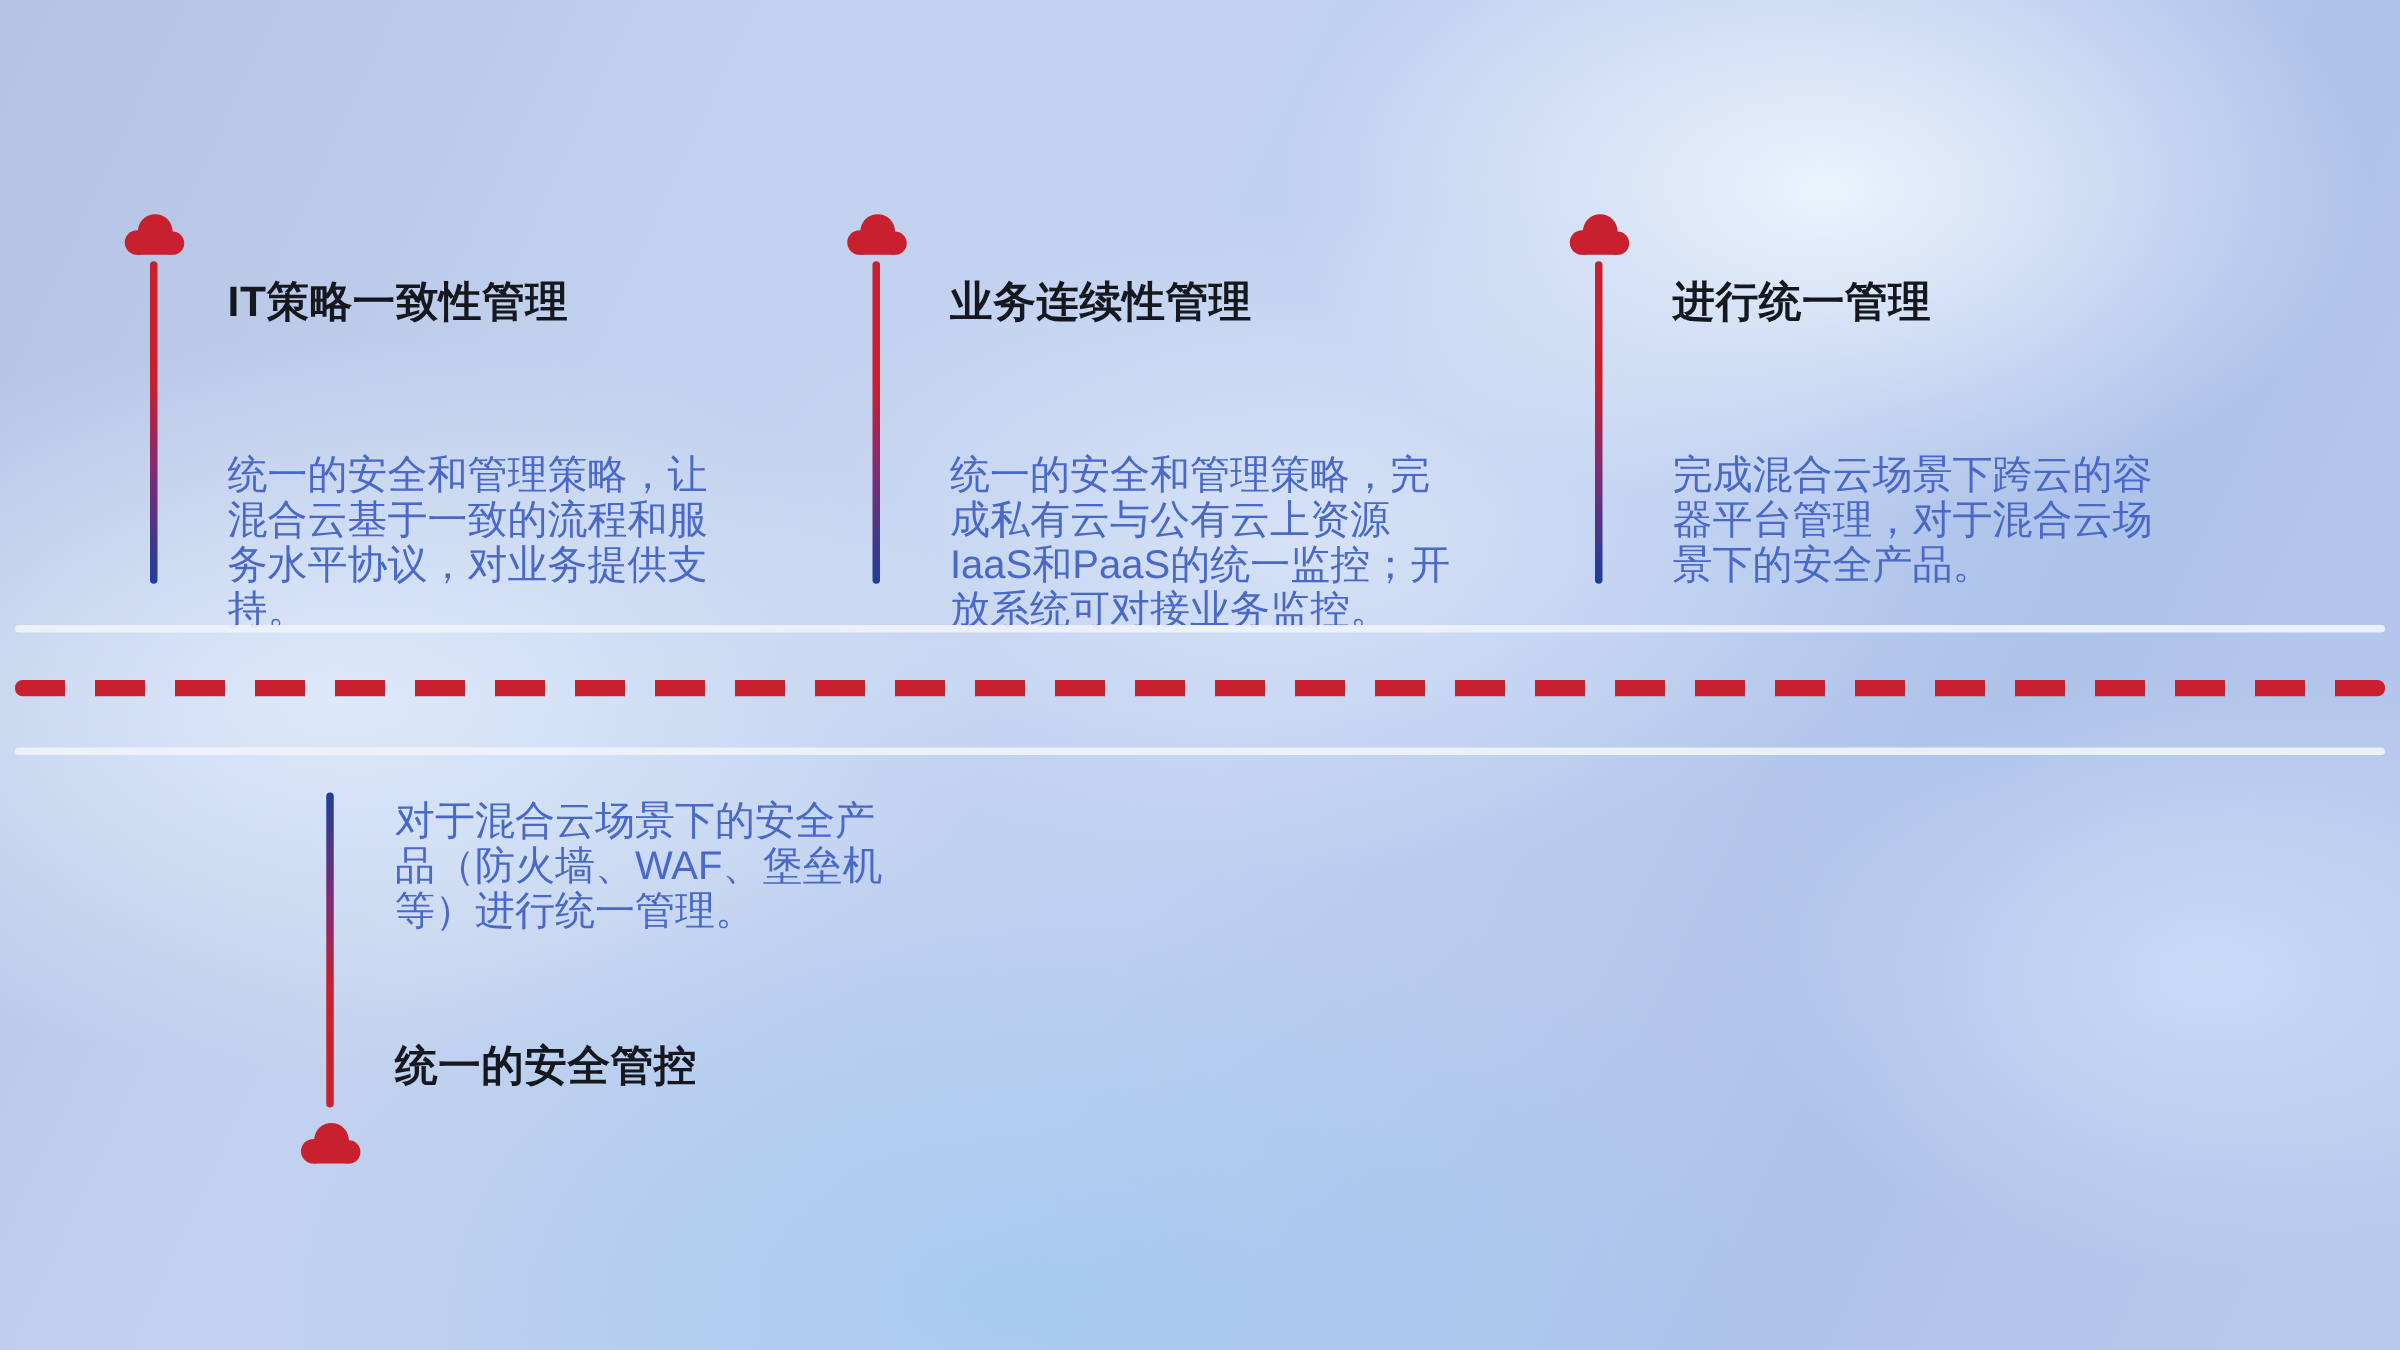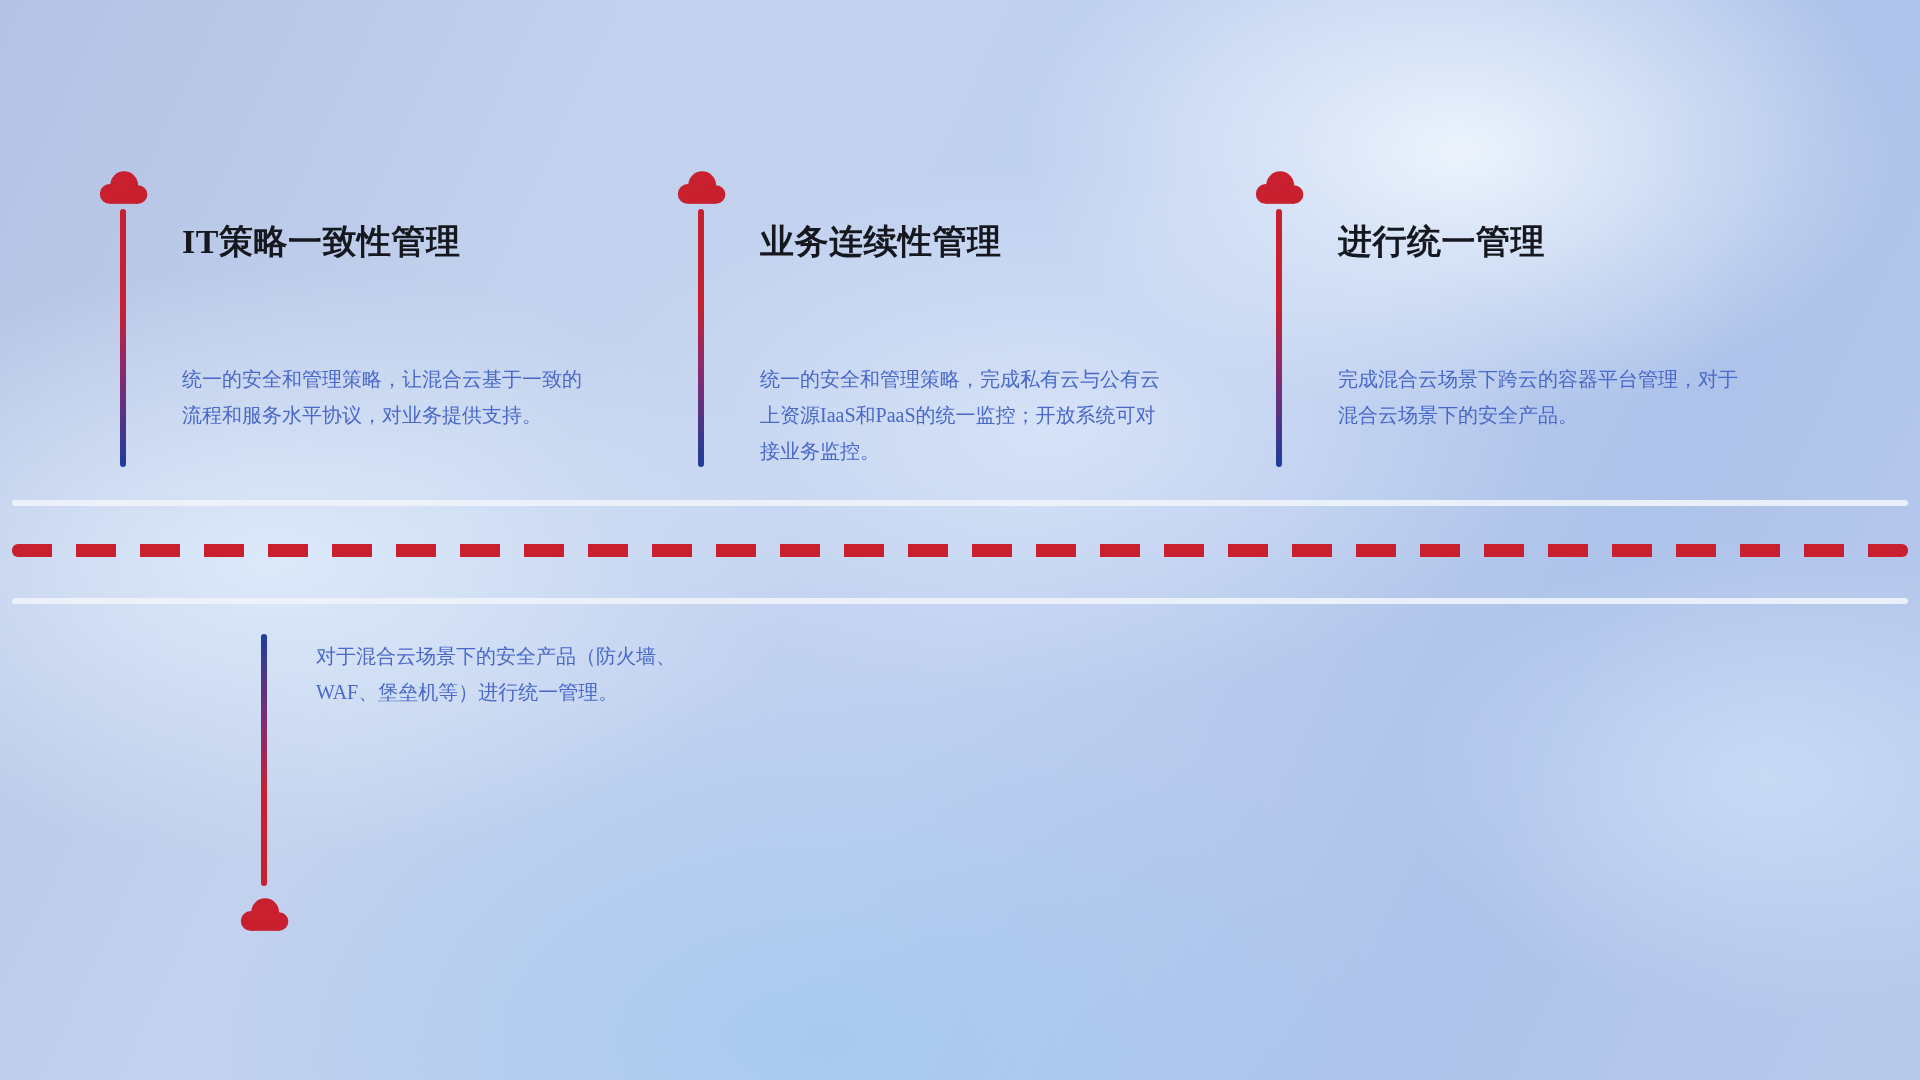--- a/index.html
+++ b/index.html
@@ -11,21 +11,21 @@
     overflow:hidden;
     background:
       radial-gradient(620px 380px at 76% 14%, rgba(238,245,253,0.95), rgba(238,245,253,0) 70%),
       radial-gradient(760px 420px at 14% 52%, rgba(226,238,252,0.85), rgba(226,238,252,0) 70%),
       radial-gradient(900px 520px at 42% 96%, rgba(142,196,240,0.45), rgba(142,196,240,0) 70%),
       radial-gradient(520px 340px at 92% 72%, rgba(205,224,248,0.8), rgba(205,224,248,0) 70%),
       radial-gradient(700px 380px at 55% 40%, rgba(231,240,252,0.55), rgba(231,240,252,0) 70%),
       linear-gradient(115deg,#b4c2e4 0%,#c3d2ee 28%,#bfd0f0 52%,#aec3ea 78%,#b9c9ec 100%);
   }
 
-  .col{position:absolute;width:480px;font-family:Liberation Serif, serif;}
+  .col{position:absolute;width:480px;}
   .col-top{top:167px;height:310px;}
   .col-bottom{top:634px;height:310px;}
 
   .cloud{position:absolute;width:58px;height:40px;top:0;left:0;}
   .cloud svg{width:100%;height:100%;display:block;}
   .cloud-bottom{top:260px;left:-26px;}
 
   .vline{position:absolute;width:6px;border-radius:3px;}
   .vline-down{left:26px;top:42px;height:258px;
     background:linear-gradient(to bottom,#c8202e 0%,#c8202e 38%,#8a2a6e 62%,#1d3e9a 100%);}
@@ -35,21 +35,21 @@
   .title{
     position:absolute;margin:0;
     font-size:34px;font-weight:700;color:#16181f;
     letter-spacing:0.5px;white-space:nowrap;
   }
   .col-top .title{left:88px;top:52px;}
   .col-bottom .title{left:55px;top:196px;}
 
   .desc{
     position:absolute;margin:0;
-    font-size:20px;line-height:36px;font-weight:400;
+    font-size:32px;line-height:36px;font-weight:400;
     color:#4a68c8;width:406px;
   }
   .col-top .desc{left:88px;top:194px;}
   .col-bottom .desc{left:55px;top:4px;}
 
   .divider{position:absolute;left:12px;right:12px;}
   .divider-solid{height:6px;background:rgba(239,243,250,0.92);border-radius:3px;}
   .divider-dashed{
     height:13px;border-radius:6px;
     background:repeating-linear-gradient(90deg,#c8202e 0 40px,rgba(0,0,0,0) 40px 64px);
@@ -108,20 +108,21 @@
     <p class="desc">完成混合云场景下跨云的容器平台管理，对于混合云场景下的安全产品。</p>
   </div>
 
   <div class="divider divider-solid" style="top:500px"></div>
   <div class="divider divider-dashed" style="top:544px"></div>
   <div class="divider divider-solid" style="top:598px"></div>
 
   <div class="col col-bottom" style="left:261px">
     <div class="vline vline-up"></div>
     <p class="desc">对于混合云场景下的安全产品（防火墙、WAF、堡垒机等）进行统一管理。</p>
+    <h2 class="title">统一的安全管控</h2>
     <div class="cloud cloud-bottom">
       <svg viewBox="0 0 100 66">
           <g fill="#c8202e">
         <circle cx="27" cy="45" r="17"></circle>
             <circle cx="52" cy="30" r="24"></circle>
         <circle cx="76" cy="46" r="16"></circle>
             <rect x="27" y="45" width="49" height="17"></rect>
       </g>
         </svg>
     </div>

